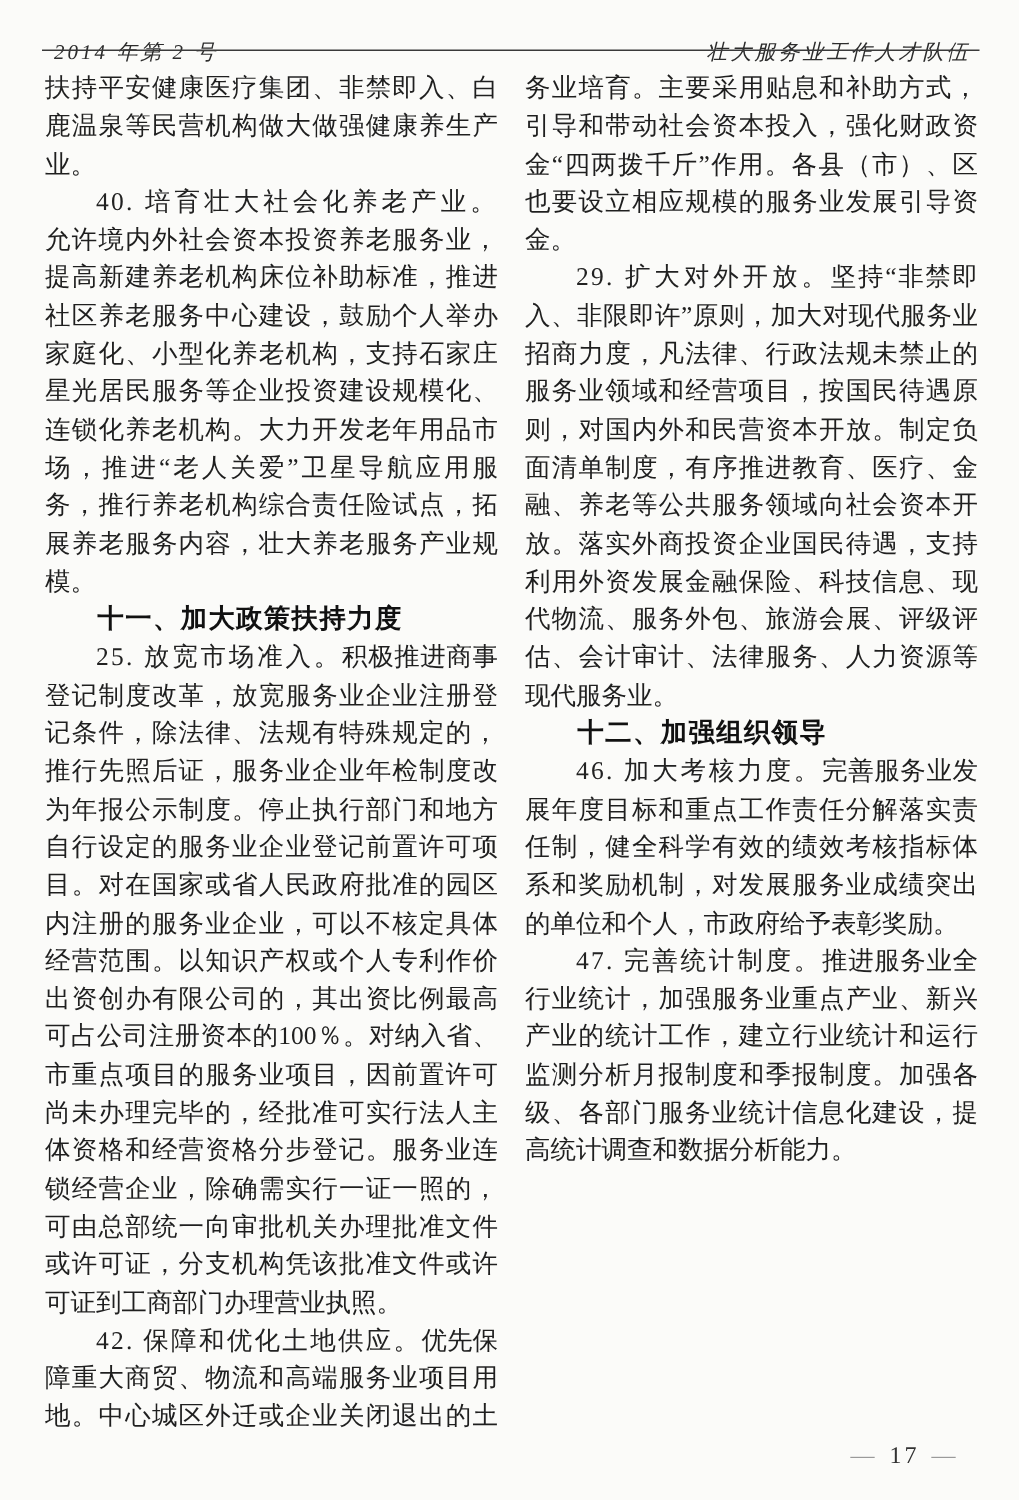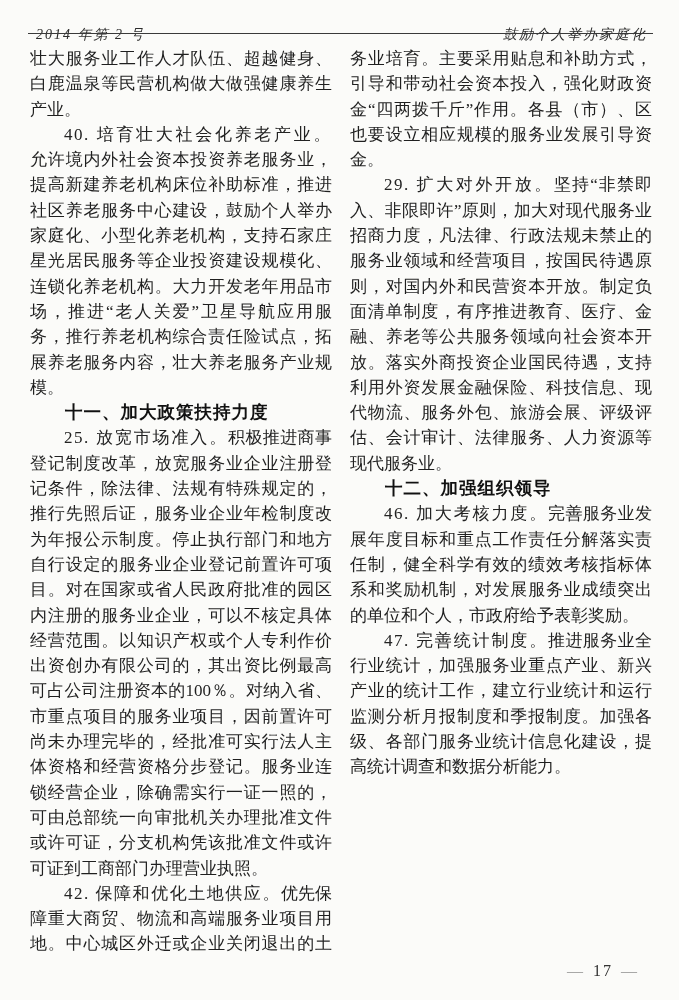--- a/index.html
+++ b/index.html
@@ -89,28 +89,28 @@
   .footer .dash { color: #9a9a9a; padding: 0 8px; }
   .footer .pagenum { color: #333; }
 </style>
 </head>
 <body>
 
 <div class="page">
 
   <div class="header">
     <span>2014 年第 2 号</span>
-    <span>鼓励个人举办家庭化</span>
+    <span>壮大服务业工作人才队伍</span>
   </div>
 
   <div class="header-rule"></div>
 
   <div class="body-area">
     <div class="col" id="col-left">
-        <p class="para">壮大服务业工作人才队伍、超越健身、白鹿温泉等民营机构做大做强健康养生产业。</p>
+        <p class="para">扶持平安健康医疗集团、非禁即入、白鹿温泉等民营机构做大做强健康养生产业。</p>
         <p class="para indent"><span class="lead">40. 培育壮大社会化养老产业。</span>允许境内外社会资本投资养老服务业，提高新建养老机构床位补助标准，推进社区养老服务中心建设，鼓励个人举办家庭化、小型化养老机构，支持石家庄星光居民服务等企业投资建设规模化、连锁化养老机构。大力开发老年用品市场，推进“老人关爱”卫星导航应用服务，推行养老机构综合责任险试点，拓展养老服务内容，壮大养老服务产业规模。</p>
         <p class="heading">十一、加大政策扶持力度</p>
         <p class="para indent"><span class="lead">25. 放宽市场准入。</span>积极推进商事登记制度改革，放宽服务业企业注册登记条件，除法律、法规有特殊规定的，推行先照后证，服务业企业年检制度改为年报公示制度。停止执行部门和地方自行设定的服务业企业登记前置许可项目。对在国家或省人民政府批准的园区内注册的服务业企业，可以不核定具体经营范围。以知识产权或个人专利作价出资创办有限公司的，其出资比例最高可占公司注册资本的100％。对纳入省、市重点项目的服务业项目，因前置许可尚未办理完毕的，经批准可实行法人主体资格和经营资格分步登记。服务业连锁经营企业，除确需实行一证一照的，可由总部统一向审批机关办理批准文件或许可证，分支机构凭该批准文件或许可证到工商部门办理营业执照。</p>
         <p class="para indent"><span class="lead">42. 保障和优化土地供应。</span>优先保障重大商贸、物流和高端服务业项目用地。中心城区外迁或企业关闭退出的土地，鼓励发展高端服务业。</p>
       </div>
     <div class="col" id="col-right">
         <p class="para">务业培育。主要采用贴息和补助方式，引导和带动社会资本投入，强化财政资金“四两拨千斤”作用。各县（市）、区也要设立相应规模的服务业发展引导资金。</p>
         <p class="para indent"><span class="lead">29. 扩大对外开放。</span>坚持“非禁即入、非限即许”原则，加大对现代服务业招商力度，凡法律、行政法规未禁止的服务业领域和经营项目，按国民待遇原则，对国内外和民营资本开放。制定负面清单制度，有序推进教育、医疗、金融、养老等公共服务领域向社会资本开放。落实外商投资企业国民待遇，支持利用外资发展金融保险、科技信息、现代物流、服务外包、旅游会展、评级评估、会计审计、法律服务、人力资源等现代服务业。</p>
         <p class="heading">十二、加强组织领导</p>
         <p class="para indent"><span class="lead">46. 加大考核力度。</span>完善服务业发展年度目标和重点工作责任分解落实责任制，健全科学有效的绩效考核指标体系和奖励机制，对发展服务业成绩突出的单位和个人，市政府给予表彰奖励。</p>

